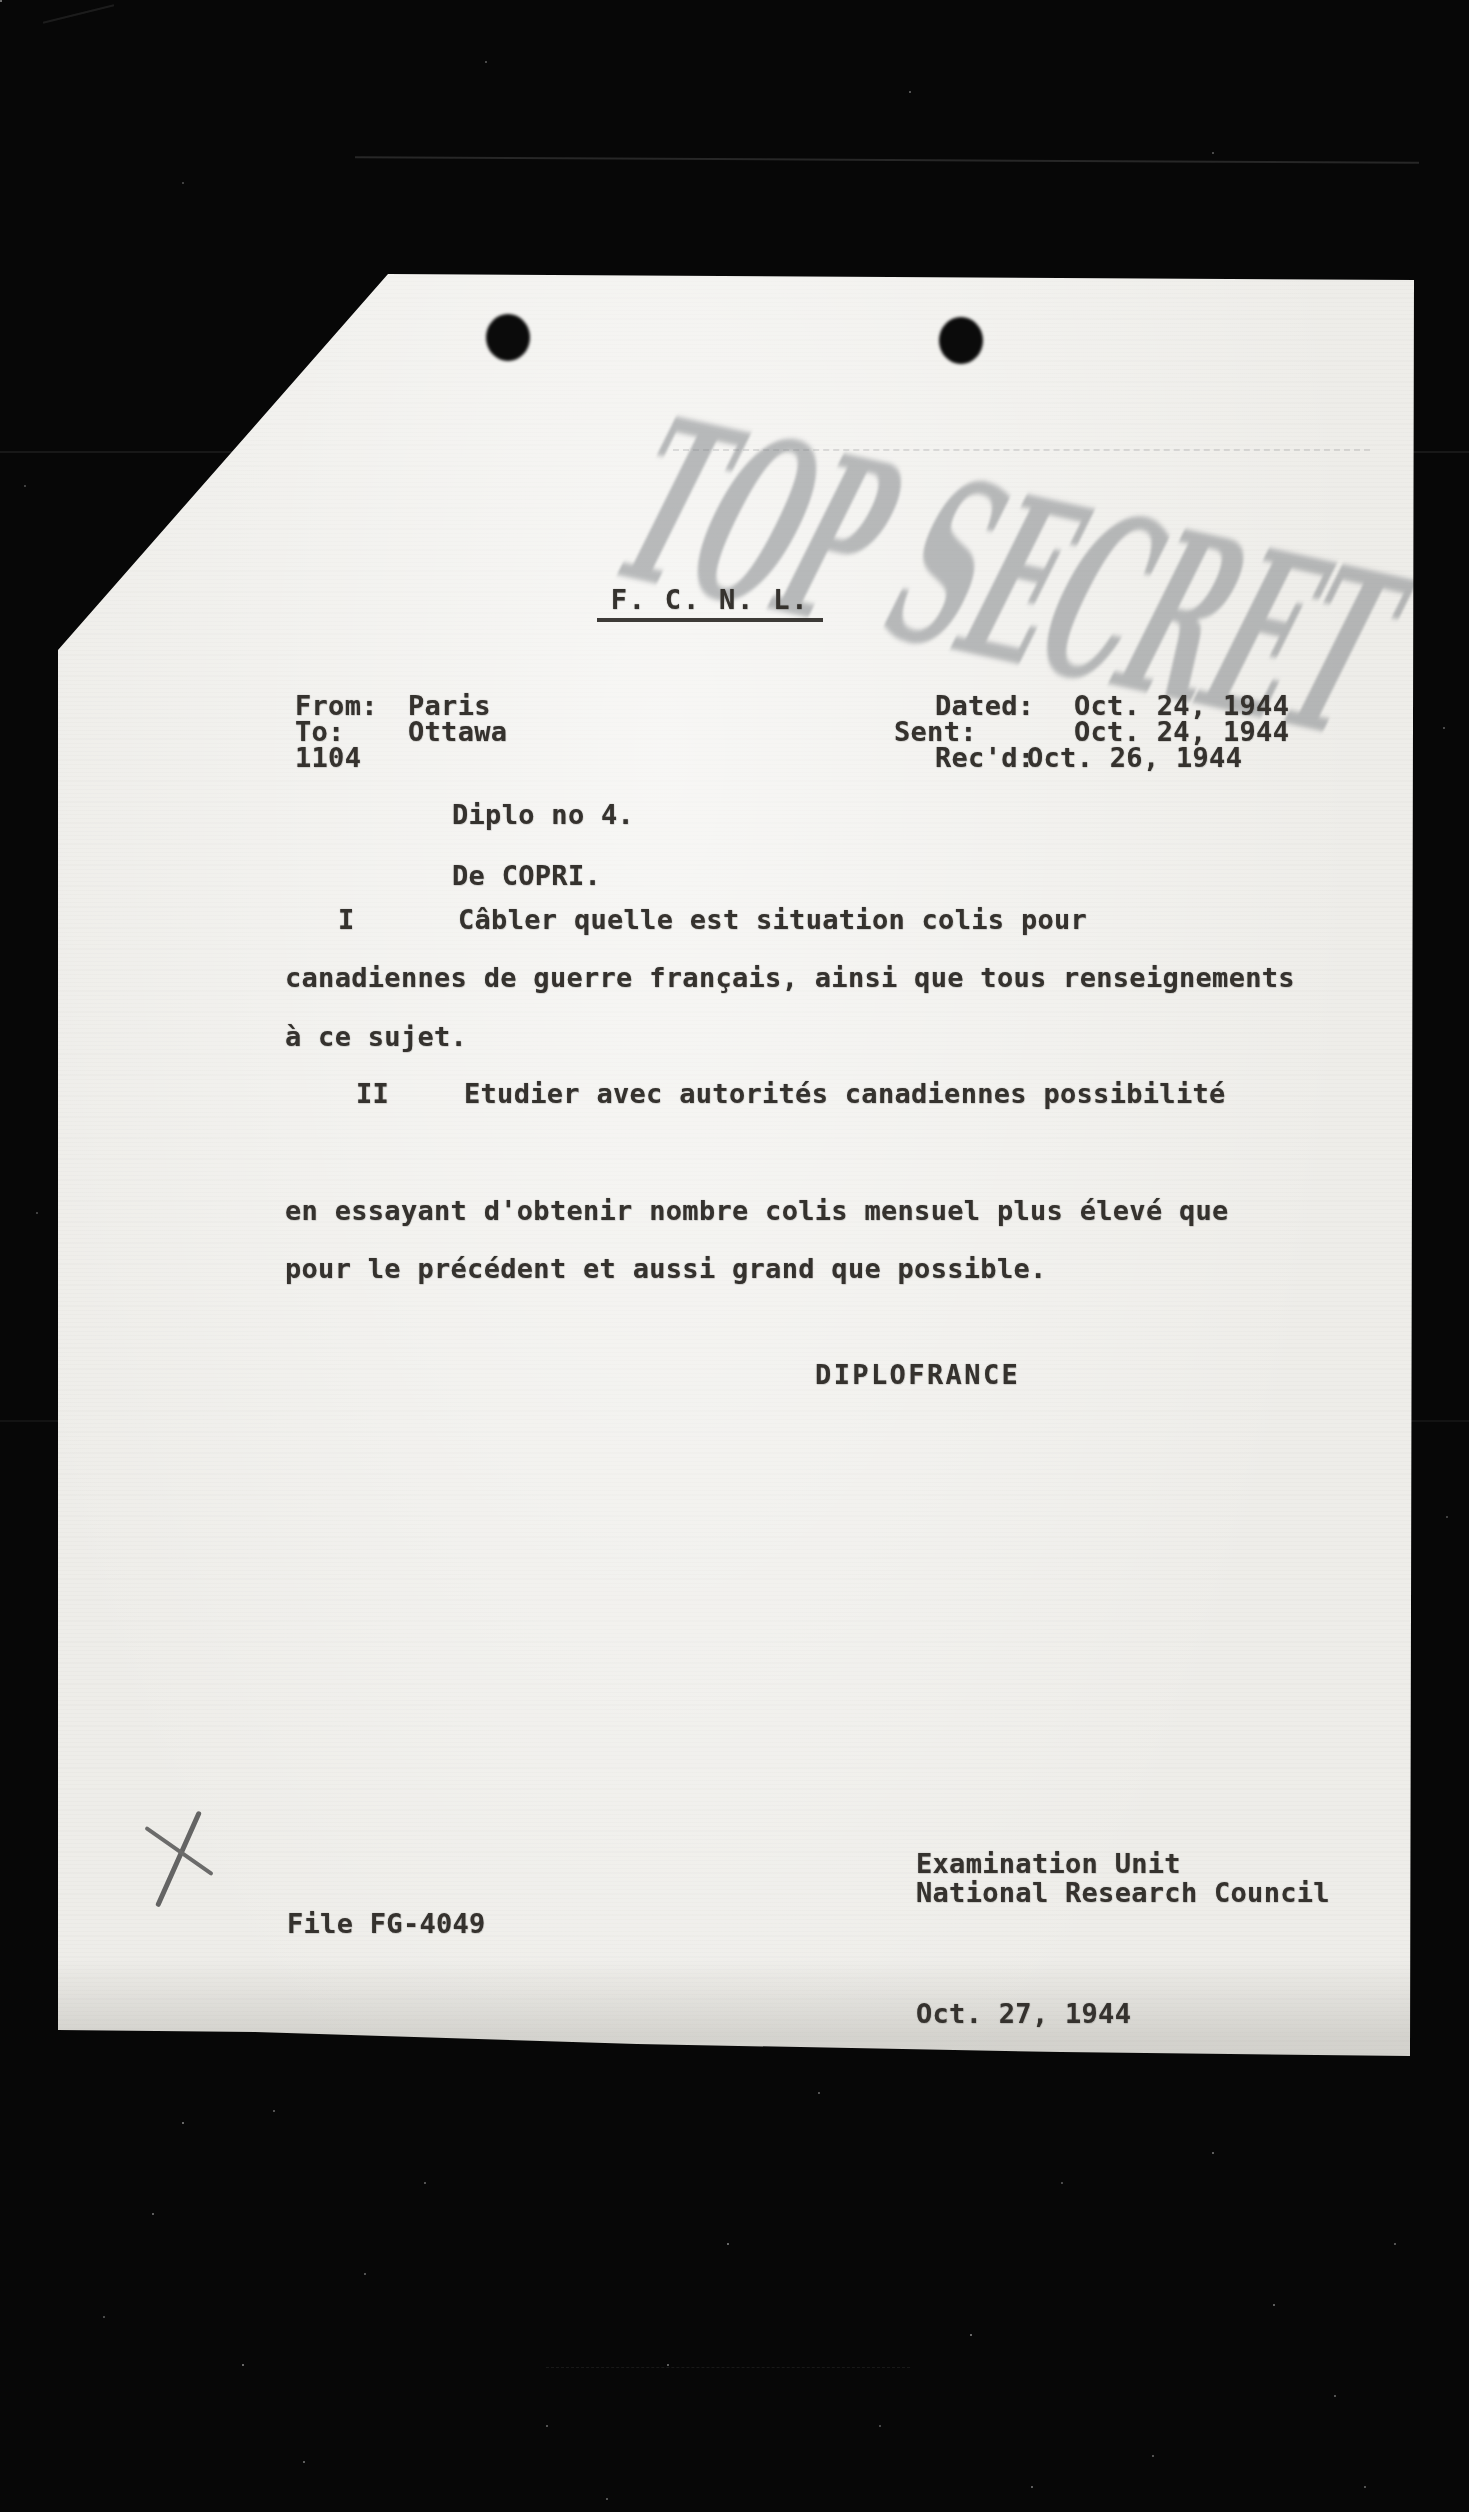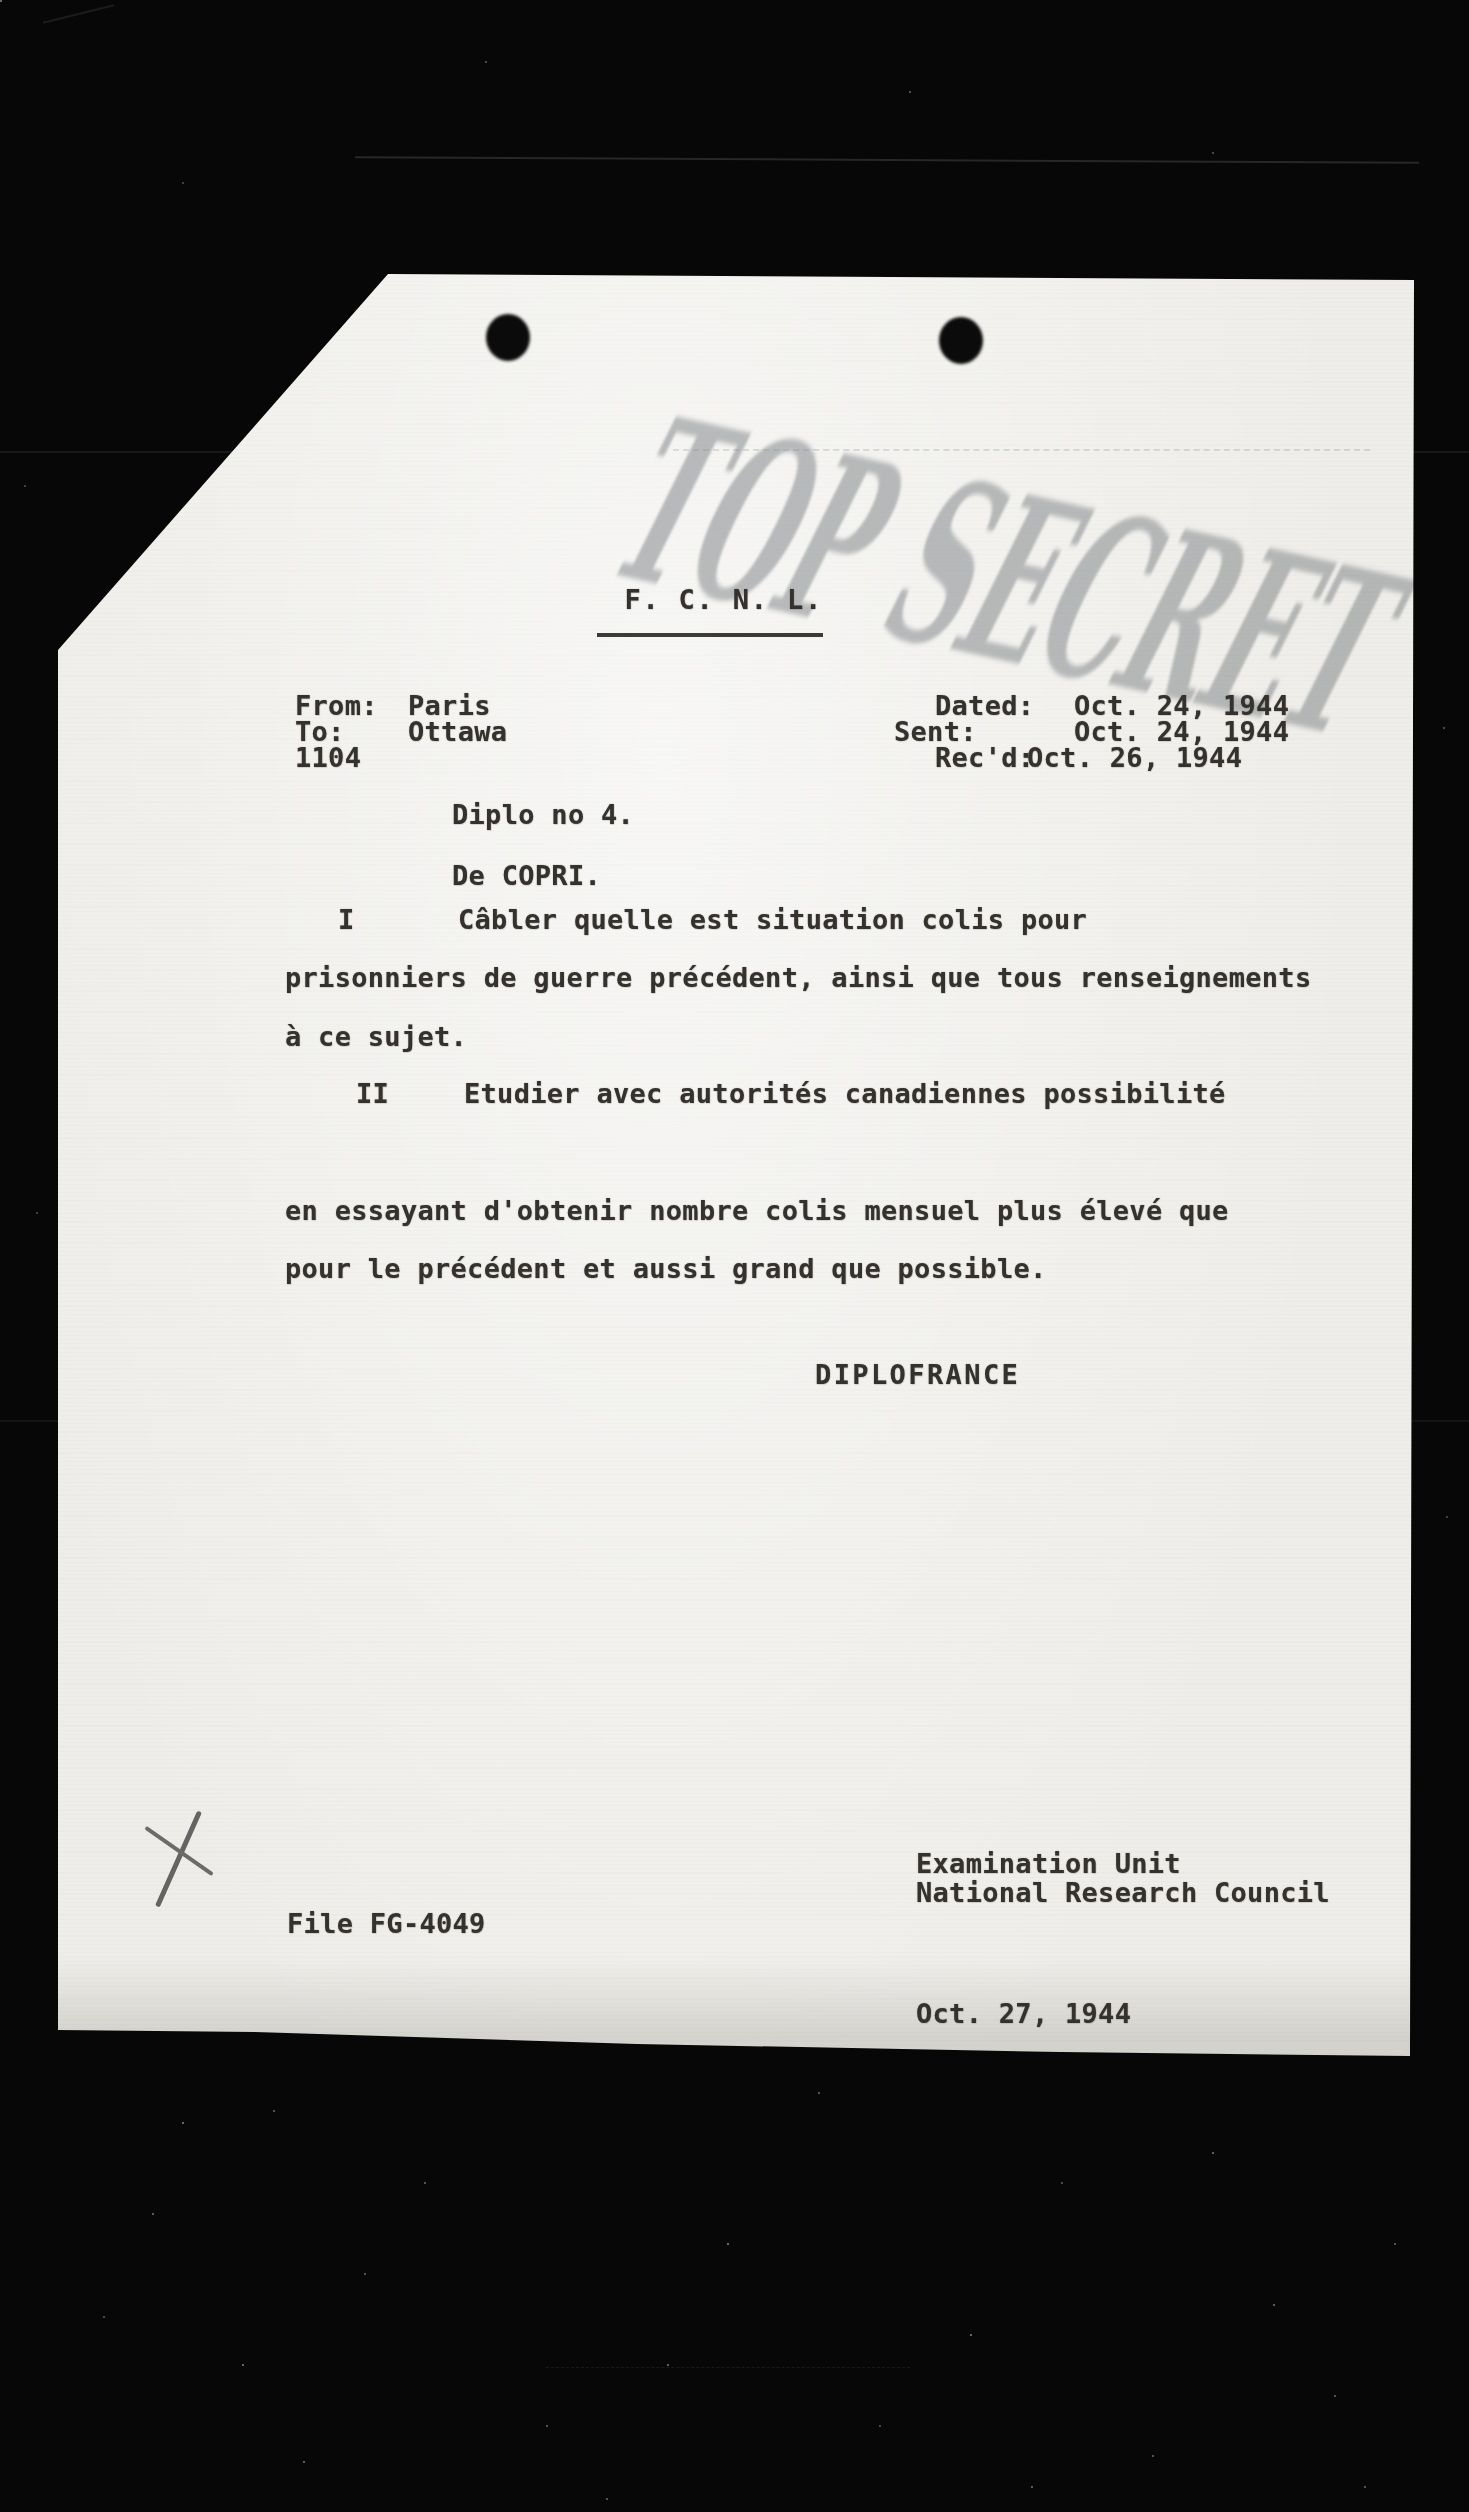--- a/index.html
+++ b/index.html
@@ -47,22 +47,22 @@
   .stamp{position:absolute;left:678px;top:388px;transform-origin:0 0;
     transform:rotate(12.5deg) skewX(-9deg) scale(.88,1.9);
     font:italic 700 121px/1 "DejaVu Serif",serif;letter-spacing:-2.4px;
     color:rgba(126,131,135,.52);filter:blur(1.5px);white-space:pre;}
 
   .ink{position:absolute;inset:0;filter:blur(0.3px);}
   .t{position:absolute;font:700 27px/28px "DejaVu Sans Mono",monospace;
      color:#35322e;letter-spacing:0.3px;white-space:pre;
      text-shadow:0 0 1.2px rgba(53,50,46,.45), 0.6px 0.6px 0 rgba(53,50,46,.10);}
 
-  .title{left:597px;top:586px;width:226px;text-align:right;letter-spacing:1.8px;
-     border-bottom:4.2px solid rgba(44,42,39,.92);padding-bottom:19px;}
+  .title{left:597px;top:586px;width:226px;text-align:center;letter-spacing:1.8px;
+     border-bottom:4.2px solid rgba(44,42,39,.92);padding-bottom:4px;}
   .sig{letter-spacing:2.4px;}
 
   .xmark{position:absolute;left:136px;top:1804px;width:91px;height:112px;
      filter:blur(0.6px);opacity:.85;}
   .xmark .s1{position:absolute;left:40px;top:3px;width:4.8px;height:104px;
      background:#4d4d4d;transform:rotate(24deg);border-radius:2.4px;}
   .xmark .s2{position:absolute;left:41px;top:6px;width:4.2px;height:82px;
      background:#555;transform:rotate(-55deg);border-radius:2.4px;}
 
   .artifact{position:absolute;}
@@ -111,21 +111,21 @@
       <span class="t" style="left:894px;top:718px">Sent:</span>
       <span class="t" style="left:1074px;top:718px">Oct. 24, 1944</span>
       <span class="t" style="left:935px;top:744px">Rec'd:</span>
       <span class="t" style="left:1027px;top:744px">Oct. 26, 1944</span>
 
       <span class="t" style="left:452px;top:801px">Diplo no 4.</span>
       <span class="t" style="left:452px;top:862px">De COPRI.</span>
 
       <span class="t" style="left:338px;top:906px">I</span>
       <span class="t" style="left:458px;top:906px">Câbler quelle est situation colis pour</span>
-      <span class="t" style="left:285px;top:964px">prisonniers de guerre précédent, ainsi que tous renseignements</span>
+      <span class="t" style="left:285px;top:964px">canadiennes de guerre français, ainsi que tous renseignements</span>
       <span class="t" style="left:285px;top:1023px">à ce sujet.</span>
 
       <span class="t" style="left:356px;top:1080px">II</span>
       <span class="t" style="left:464px;top:1080px">Etudier avec autorités canadiennes possibilité</span>
       <span class="t" style="left:285px;top:1197px">en essayant d'obtenir nombre colis mensuel plus élevé que</span>
       <span class="t" style="left:285px;top:1255px">pour le précédent et aussi grand que possible.</span>
 
       <span class="t sig" style="left:815px;top:1361px">DIPLOFRANCE</span>
 
       <span class="t" style="left:916px;top:1850px">Examination Unit</span>

